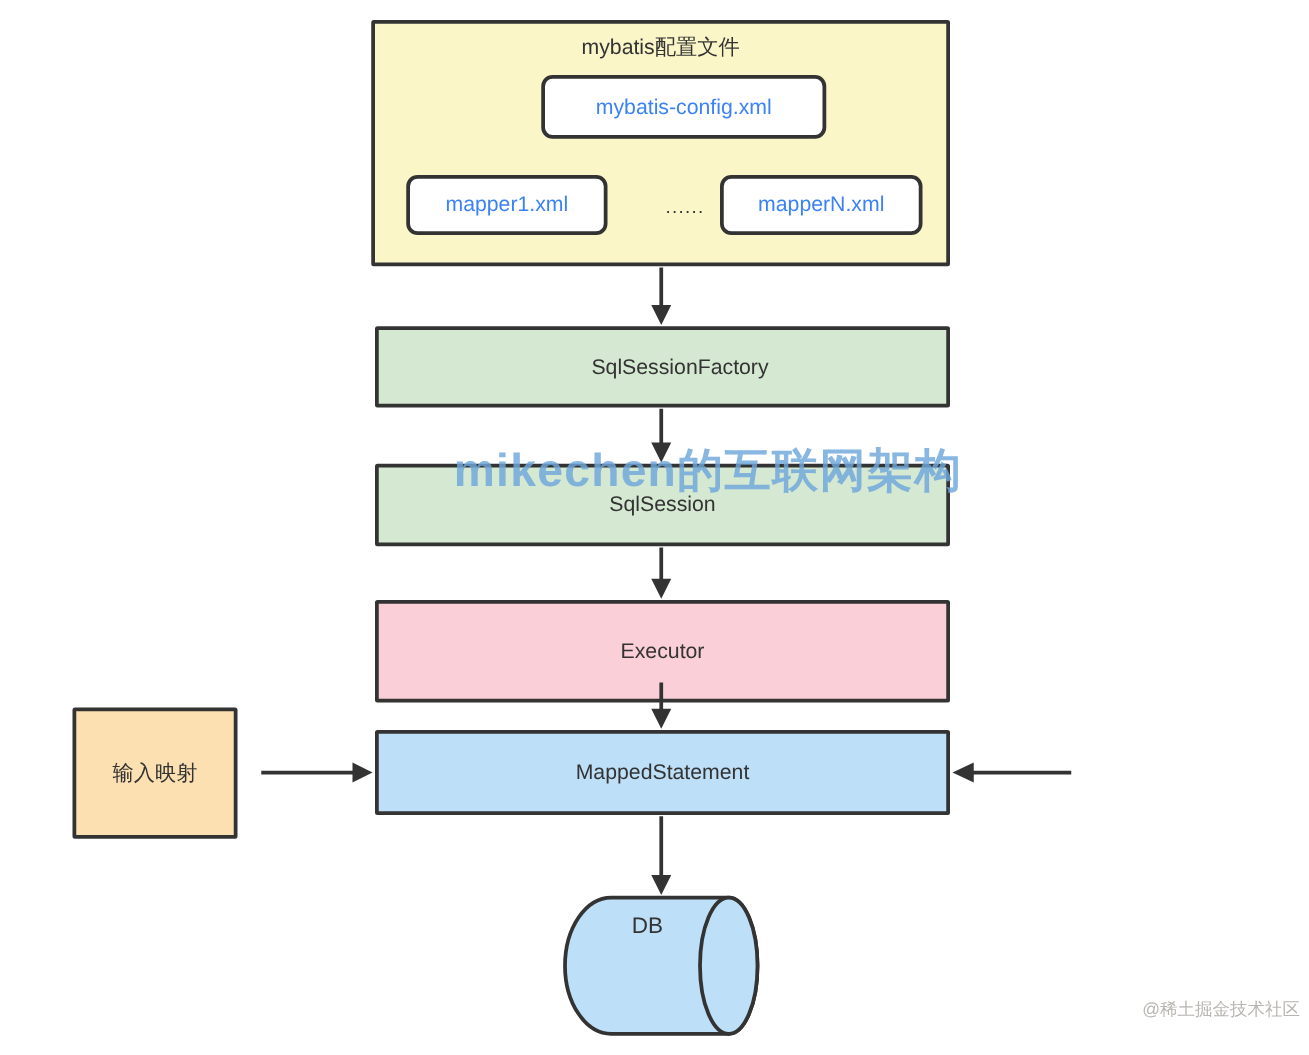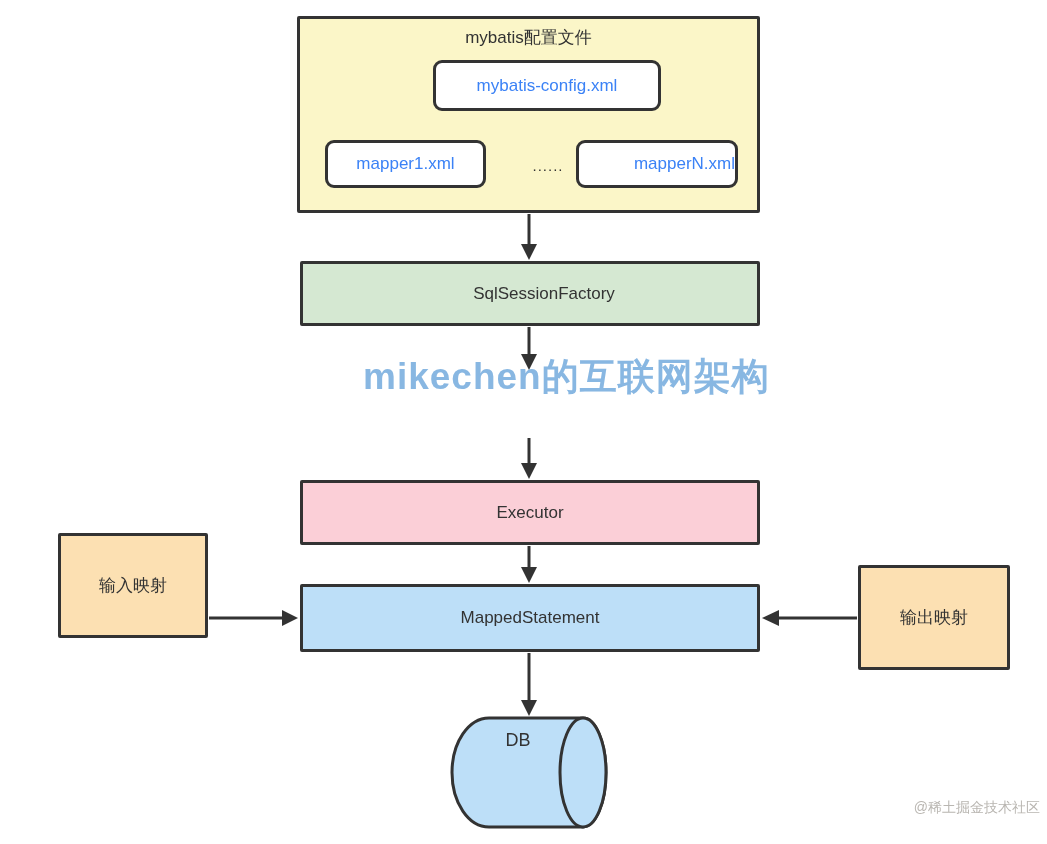--- a/index.html
+++ b/index.html
@@ -113,45 +113,45 @@
 
   <div class="node config-group" style="left:297px; top:16px; width:463px; height:197px;">
     <div class="config-title">mybatis配置文件</div>
     <div class="file-box" style="left:133px; top:41px; width:228px; height:51px;">
       <span>mybatis-config.xml</span>
     </div>
     <div class="file-box" style="left:25px; top:121px; width:161px; height:48px;">
       <span>mapper1.xml</span>
     </div>
     <div class="dots" style="left:205px; top:138px; width:86px; text-align:center;">......</div>
-    <div class="file-box" style="left:276px; top:121px; width:162px; height:48px;justify-content:flex-end;">
+    <div class="file-box" style="left:276px; top:121px; width:162px; height:48px;">
       <span>mapperN.xml</span>
     </div>
   </div>
 
   <div class="node green" style="left:300px; top:261px; width:460px; height:65px;padding-left:28px;">
     <span>SqlSessionFactory</span>
   </div>
 
+  <div class="node green" style="left:300px; top:371px; width:460px; height:66px;">
+    <span>SqlSession</span>
+  </div>
 
-  <div class="node pink" style="left:300px; top:480px; width:460px; height:65px;">
+  <div class="node pink" style="left:300px; top:480px; width:460px; height:82px;">
     <span>Executor</span>
   </div>
 
   <div class="node blue" style="left:300px; top:584px; width:460px; height:68px;">
     <span>MappedStatement</span>
   </div>
 
-  <div class="node orange" style="left:58px; top:533px; width:150px; height:105px;">
+  <div class="node orange" style="left:58px; top:566px; width:132px; height:105px;">
     <span>输入映射</span>
   </div>
 
-  <div class="node orange" style="left:858px; top:565px; width:152px; height:105px;">
-    <span>输出映射</span>
-  </div>
 
   <svg id="arrow-layer" viewBox="0 0 1047 844" xmlns="http://www.w3.org/2000/svg">
 
     <g>
       <line x1="529" y1="214" x2="529" y2="245"></line>
       <polygon points="521,244 537,244 529,260"></polygon>
     </g>
 
     <g>
       <line x1="529" y1="327" x2="529" y2="355"></line>

